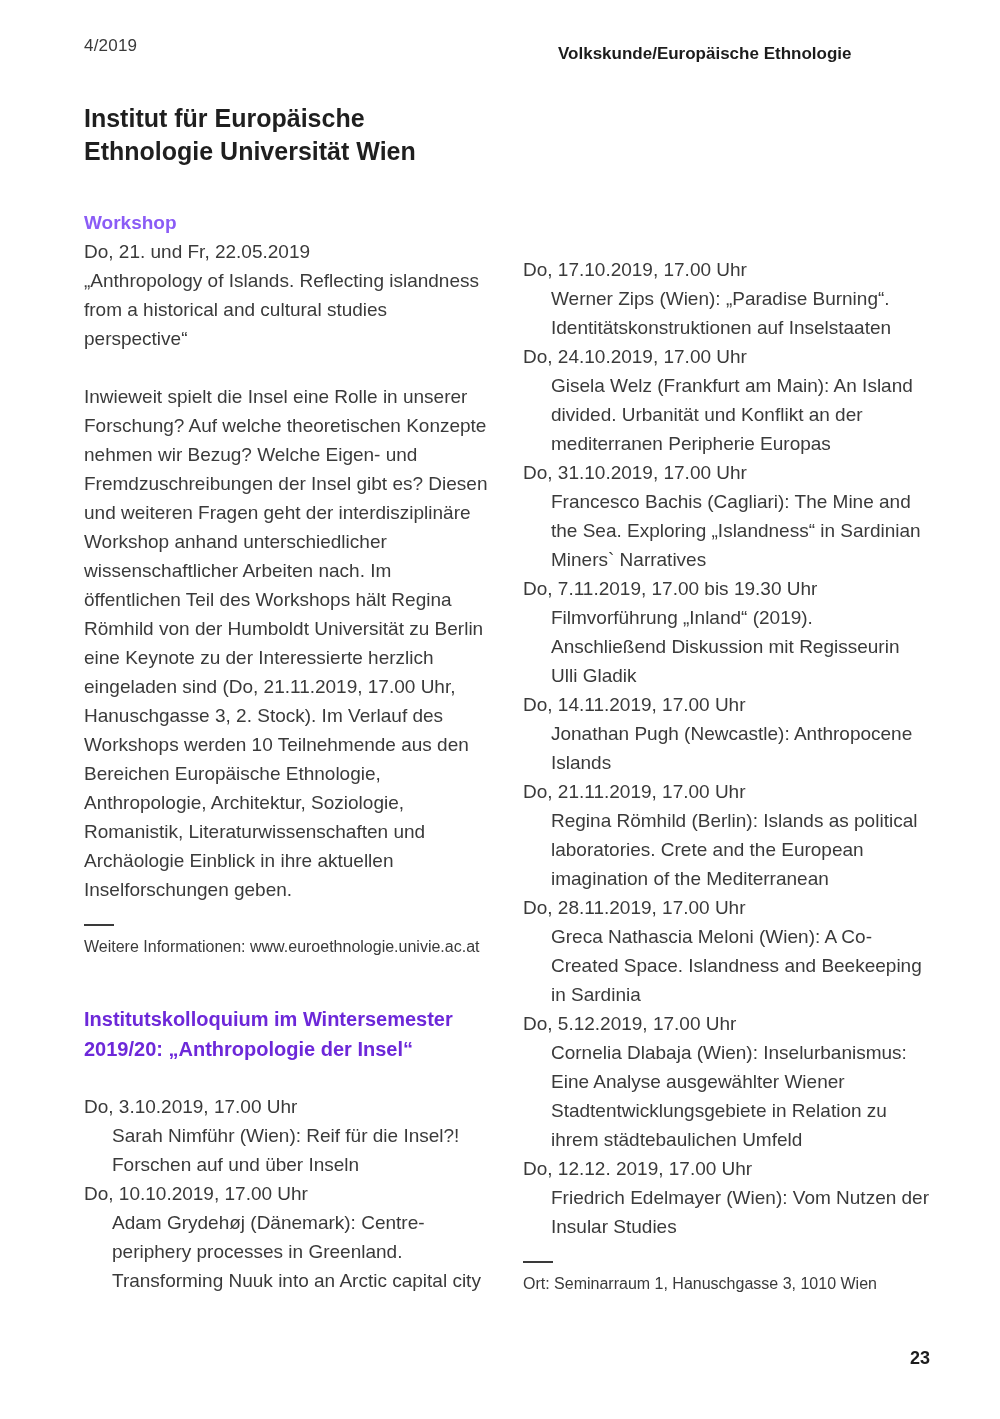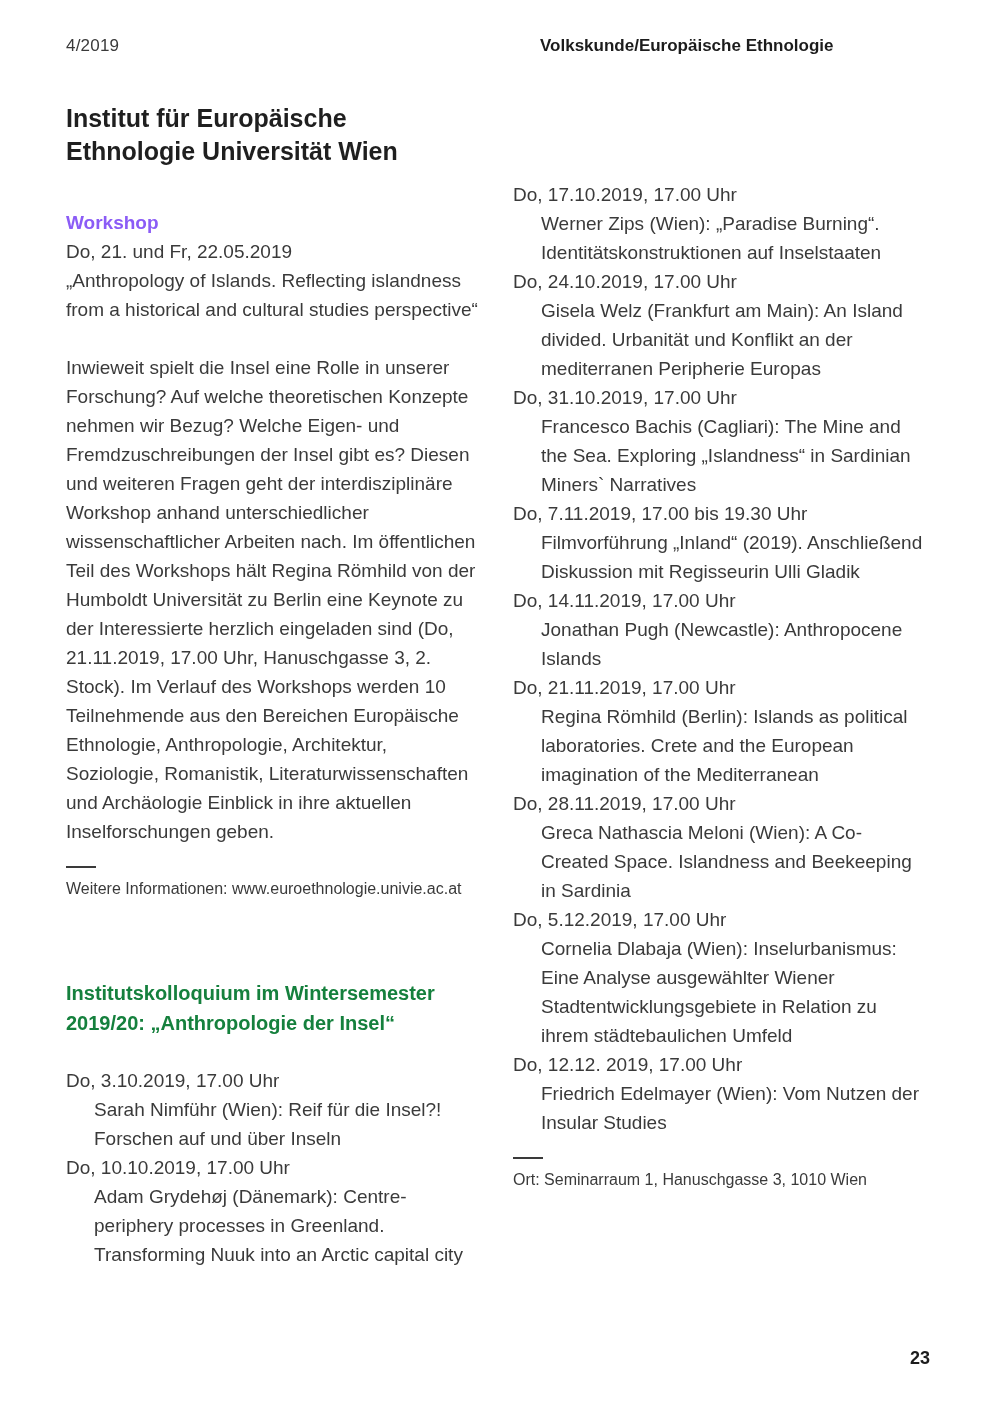--- a/index.html
+++ b/index.html
@@ -5,48 +5,48 @@
   html, body { margin: 0; padding: 0; }
   body {
     width: 1000px;
     height: 1419px;
     background: #ffffff;
     font-family: "Liberation Sans", sans-serif;
     color: #3a3a3a;
     position: relative;
     overflow: hidden;
   }
-  .page { padding: 36px 70px 0 66px; }
+  .page { padding: 36px 70px 0 84px; }
 
   .header { position: relative; height: 24px; margin-bottom: 42px; }
   .issue { font-size: 17px; letter-spacing: 0.2px; }
   .journal {
-    position: absolute; left: 474px; top: 0;
+    position: absolute; left: 474px; top: 8px;
     font-weight: 700; font-size: 17px; color: #1c1c1c;
   }
 
-  .columns { display: flex; gap: 31px; align-items: center; }
+  .columns { display: flex; gap: 31px; align-items: flex-end; }
   .col-left { width: 416px; }
   .col-right { width: 415px; }
 
   .title {
     font-size: 25px; line-height: 33px; font-weight: 700;
     color: #1f1f1f; margin-bottom: 40px;
   }
 
   .b-heading { font-size: 19px; line-height: 29px; font-weight: 700; color: #8b5cf6; }
   .body-text { font-size: 19px; line-height: 29px; }
   .para { margin-top: 29px; }
 
   .divider { width: 30px; border-top: 2px solid #3a3a3a; margin: 20px 0 10px 0; }
   .small { font-size: 16px; line-height: 22px; }
 
   .colloquium {
-    margin-top: 78px; font-size: 20px; line-height: 30px;
-    font-weight: 700; color: #15803d;
+    margin-top: 46px; font-size: 20px; line-height: 30px;
+    font-weight: 700; color: #6d28d9;
   }
 
   .events { margin-top: 28px; }
   .event-date { font-size: 19px; line-height: 29px; }
   .event-desc { font-size: 19px; line-height: 29px; padding-left: 28px; }
 
   .page-number {
     position: absolute; right: 70px; bottom: 50px;
     font-weight: 700; font-size: 18px; color: #1c1c1c;
   }

